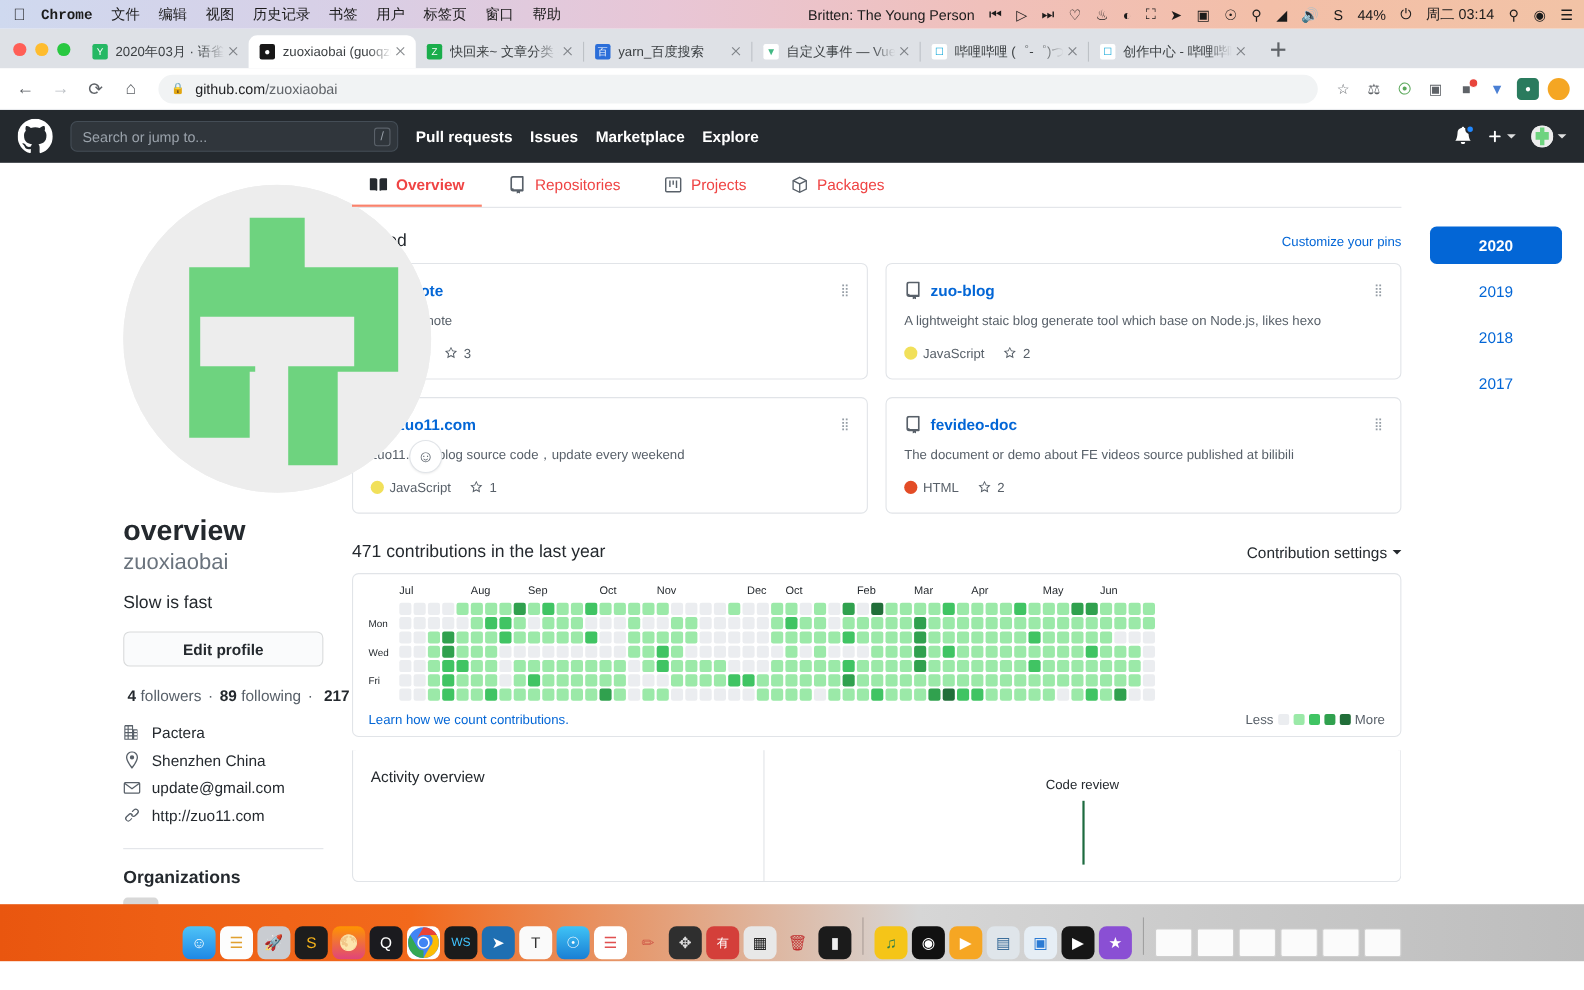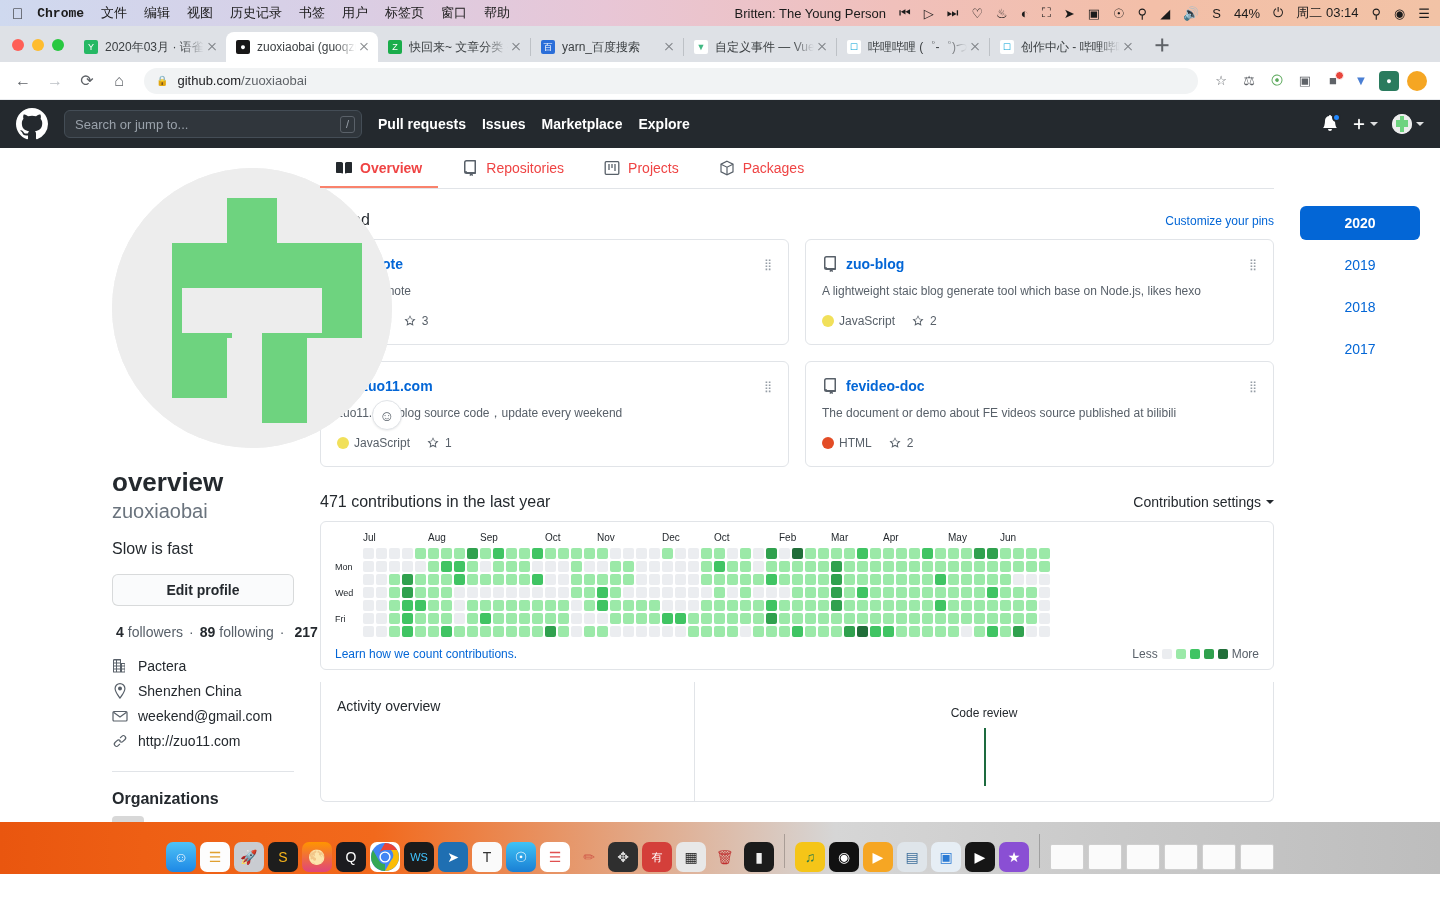--- a/index.html
+++ b/index.html
@@ -472,21 +472,21 @@
             <svg class="ico" viewBox="0 0 16 16" fill="#586069">
                 <path d="M8 0a5.5 5.5 0 0 0-5.5 5.5c0 4 5.5 10.5 5.5 10.5s5.5-6.5 5.5-10.5A5.5 5.5 0 0 0 8 0zm0 1.2a4.3 4.3 0 0 1 4.3 4.3c0 2.7-3.1 6.9-4.3 8.4-1.2-1.5-4.3-5.7-4.3-8.4A4.3 4.3 0 0 1 8 1.2zm0 2.3a2 2 0 1 0 0 4 2 2 0 0 0 0-4z"></path>
               </svg>
             <span>Shenzhen China</span>
           </div>
           <div class="detail-row">
             <svg class="ico" viewBox="0 0 16 16" fill="none" stroke="#586069" stroke-width="1.2">
                 <rect x="1" y="3.5" width="14" height="9.5" rx="1"></rect>
                 <path d="M1.5 4.3L8 9l6.5-4.7"></path>
               </svg>
-            <span>weekend@gmail.com</span>
+            <span>update@gmail.com</span>
           </div>
           <div class="detail-row">
             <svg class="ico" viewBox="0 0 16 16" fill="#586069">
                 <path d="M7.8 4.6l1.6-1.6a2.8 2.8 0 1 1 4 4L11.4 8.8a2.8 2.8 0 0 1-4 0 .6.6 0 1 1 .85-.85 1.6 1.6 0 0 0 2.3 0l2-2a1.6 1.6 0 0 0-2.3-2.3L8.65 5.2a.6.6 0 0 1-.85-.6zM8.2 11.4l-1.6 1.6a2.8 2.8 0 1 1-4-4L4.6 7.2a2.8 2.8 0 0 1 4 0 .6.6 0 1 1-.85.85 1.6 1.6 0 0 0-2.3 0l-2 2a1.6 1.6 0 1 0 2.3 2.3l1.6-1.55a.6.6 0 0 1 .85.6z"></path>
               </svg>
             <span>http://zuo11.com</span>
           </div>
         </div>
 
         <div class="hr"></div>
@@ -634,21 +634,21 @@
           </div>
         </div>
 
         <div id="contrib-card">
           <div id="months">
               <span style="width: 65px;">Jul</span>
               <span style="width: 52px;">Aug</span>
               <span style="width: 65px;">Sep</span>
               <span style="width: 52px;">Oct</span>
               <span style="width: 65px;">Nov</span>
-              <span style="width: 52px;">Dec</span>
+              <span style="width: 52px; text-align: center;">Dec</span>
               <span style="width: 65px;">Oct</span>
               <span style="width: 52px;">Feb</span>
               <span style="width: 52px;">Mar</span>
               <span style="width: 65px;">Apr</span>
               <span style="width: 52px;">May</span>
               <span style="width: 52px;">Jun</span>
             </div>
           <div id="graph-wrap">
             <div id="daylabels">
                 <span></span>

